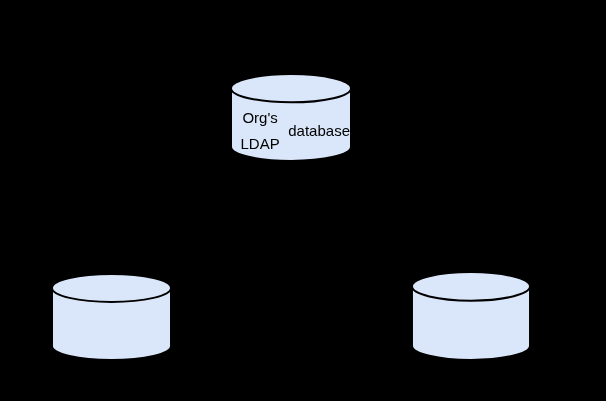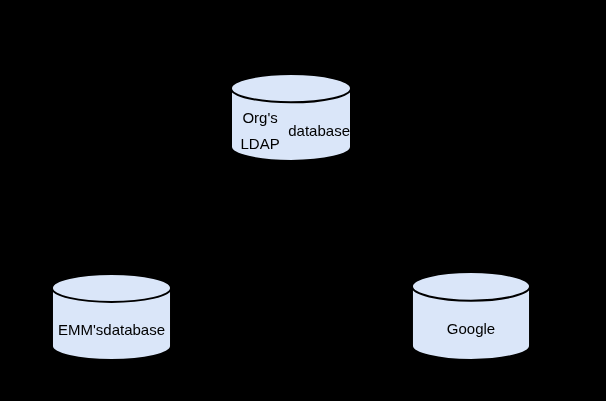--- a/index.html
+++ b/index.html
@@ -62,29 +62,22 @@
       <span>Org's LDAP</span>
       <span>database</span>
     </div>
   </div>
 
   <div class="cyl" id="node-emm">
     <svg viewBox="0 0 122 88" preserveAspectRatio="none">
       <path d="M1 15 L1 73 A60 14 0 0 0 121 73 L121 15" stroke-width="2" stroke-linejoin="round" fill="#dae6f9" stroke="#000000"></path>
       <ellipse cx="61" cy="15" rx="60" ry="14" stroke-width="2" fill="#dae6f9" stroke="#000000"></ellipse>
     </svg>
-    <div class="label">
-      <span>EMM's</span>
-      <span>database</span>
-    </div>
   </div>
 
   <div class="cyl" id="node-google">
     <svg viewBox="0 0 122 88" preserveAspectRatio="none">
       <path d="M1 15 L1 73 A60 14 0 0 0 121 73 L121 15" stroke-width="2" stroke-linejoin="round" fill="#dae6f9" stroke="#000000"></path>
       <ellipse cx="61" cy="15" rx="60" ry="14" stroke-width="2" fill="#dae6f9" stroke="#000000"></ellipse>
     </svg>
-    <div class="label">
-      <span>Google</span>
-    </div>
   </div>
 
 </div>
 
 </body></html>

